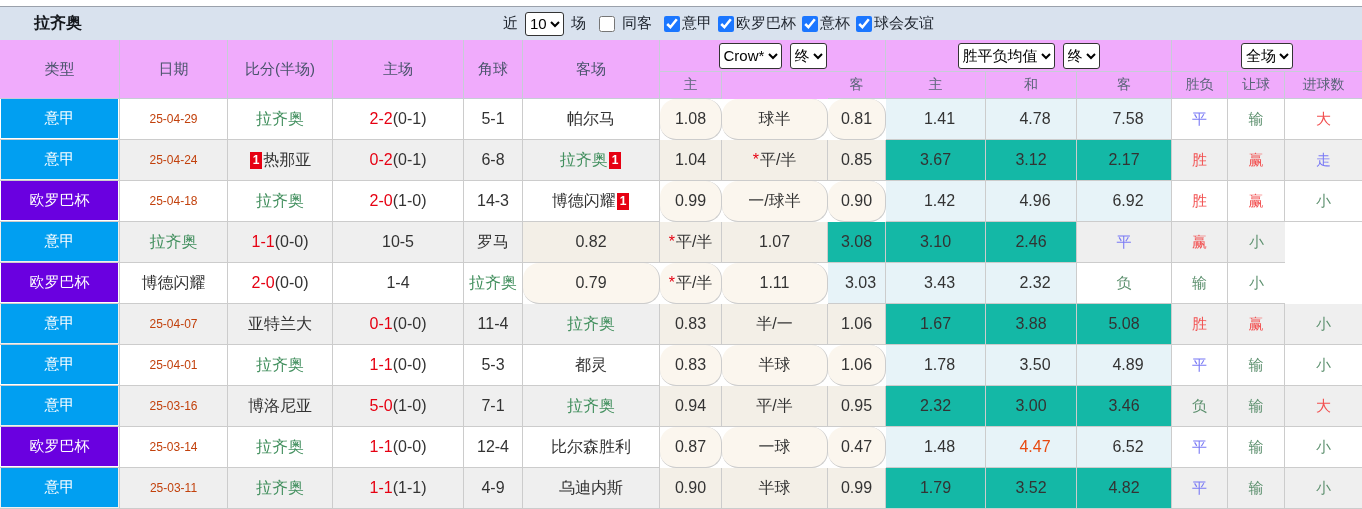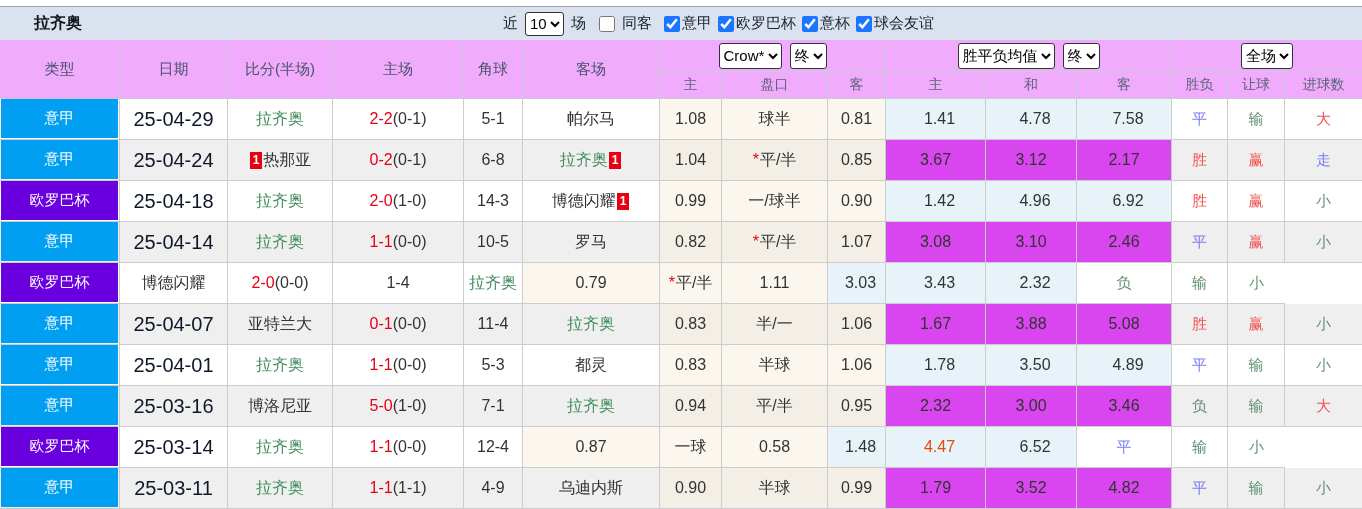--- a/index.html
+++ b/index.html
@@ -27,29 +27,29 @@
   .g1 { grid-column:7/10; } .g2 { grid-column:10/13; } .g3 { grid-column:13/16; border-right:none; }
   .sub { grid-row:2; font-size:14px; color:#5a6478; }
   .s7{grid-column:7} .s8{grid-column:8} .s9{grid-column:9} .s10{grid-column:10} .s11{grid-column:11}
   .s12{grid-column:12} .s13{grid-column:13} .s14{grid-column:14} .s15{grid-column:15; border-right:none;}
   .hcell:nth-child(6) { }
   .trow { display:grid; grid-template-columns:var(--cols); height:41px; }
   .cell { border-right:1px solid #ccc; border-bottom:1px solid #ccc; display:flex; align-items:center; justify-content:center; font-size:16px; color:#333; overflow:hidden; }
   .trow .cell:last-child { border-right:none; }
   .odd .cell { background:#ffffff; }
   .even .cell { background:#efefef; }
-  .odd .c-odds { background:#fbf6ee; }
+  .odd .c-odds { background:#fbf6ee;border-radius:16px; }
   .even .c-odds { background:#f3efe7; }
   .odd .c-avg { background:#e7f3f8;padding-left:8px; }
-  .even .c-avg { background:#d946ef; }
+  .even .c-avg { background:#14b8a6; }
   .c-league { padding:0; }
   .badge { flex:1; align-self:stretch; margin:0 1px 1px 1px; display:flex; align-items:center; justify-content:center; color:#fff; font-size:15px; cursor:default; }
   .badge-blue { background:#019ff1; }
   .badge-purple { background:#6a00e0; }
-  .c-date { font-size:20px; color:#0f172a; }
+  .c-date { font-size:12px; color:#c2410c; }
   .team { color:#333; cursor:pointer; }
   .team.tracked { color:#43905f; }
   .card { background:#e60012; color:#fff; font-size:12px; font-weight:bold; line-height:17px; padding:0 3px; margin:0 1px; }
   .ft { color:#e60012; }
   .ht { color:#333; }
   .star { color:#e60012; margin-right:1px; }
   .hot { color:#e8490f; }
   .c-res { font-size:15px; }
   .c-red { color:#f25050; }
   .c-blue { color:#7a7af5; }
@@ -104,21 +104,20 @@
     </div>
     <div class="group g2">
       <select><option>胜平负均值</option></select>
       <select><option>终</option></select>
     </div>
     <div class="group g3">
       <select><option>全场</option></select>
     </div>
 
     <div class="hcell sub s7">主</div>
-    <div class="hcell sub s8">盘口</div>
     <div class="hcell sub s9">客</div>
     <div class="hcell sub s10">主</div>
     <div class="hcell sub s11">和</div>
     <div class="hcell sub s12">客</div>
     <div class="hcell sub s13">胜负</div>
     <div class="hcell sub s14">让球</div>
     <div class="hcell sub s15">进球数</div>
   </div>
 
   <div>
@@ -207,21 +206,20 @@
         <div class="cell c-avg">4.96</div>
         <div class="cell c-avg">6.92</div>
         <div class="cell c-res c-red">胜</div>
         <div class="cell c-res c-red">赢</div>
         <div class="cell c-res c-green">小</div>
       </div>
       <div class="trow even">
         <div class="cell c-league">
           <span class="badge badge-blue">意甲</span>
         </div>
-        <div class="cell c-date">25-04-14</div>
         <div class="cell c-team">
           <span class="team tracked">拉齐奥</span>
         </div>
         <div class="cell c-score">
           <span class="ft">1-1</span>
           <span class="ht">(0-0)</span>
         </div>
         <div class="cell c-corner">10-5</div>
         <div class="cell c-team">
           <span class="team">罗马</span>
@@ -357,25 +355,28 @@
         </div>
         <div class="cell c-date">25-03-14</div>
         <div class="cell c-team">
           <span class="team tracked">拉齐奥</span>
         </div>
         <div class="cell c-score">
           <span class="ft">1-1</span>
           <span class="ht">(0-0)</span>
         </div>
         <div class="cell c-corner">12-4</div>
+        <div class="cell c-team">
+          <span class="team">比尔森胜利</span>
+        </div>
         <div class="cell c-odds">0.87</div>
         <div class="cell c-odds">
           <span>一球</span>
         </div>
-        <div class="cell c-odds">0.58</div>
+        <div class="cell c-odds">0.47</div>
         <div class="cell c-avg">1.48</div>
         <div class="cell c-avg hot">4.47</div>
         <div class="cell c-avg">6.52</div>
         <div class="cell c-res c-blue">平</div>
         <div class="cell c-res c-green">输</div>
         <div class="cell c-res c-green">小</div>
       </div>
       <div class="trow even">
         <div class="cell c-league">
           <span class="badge badge-blue">意甲</span>

